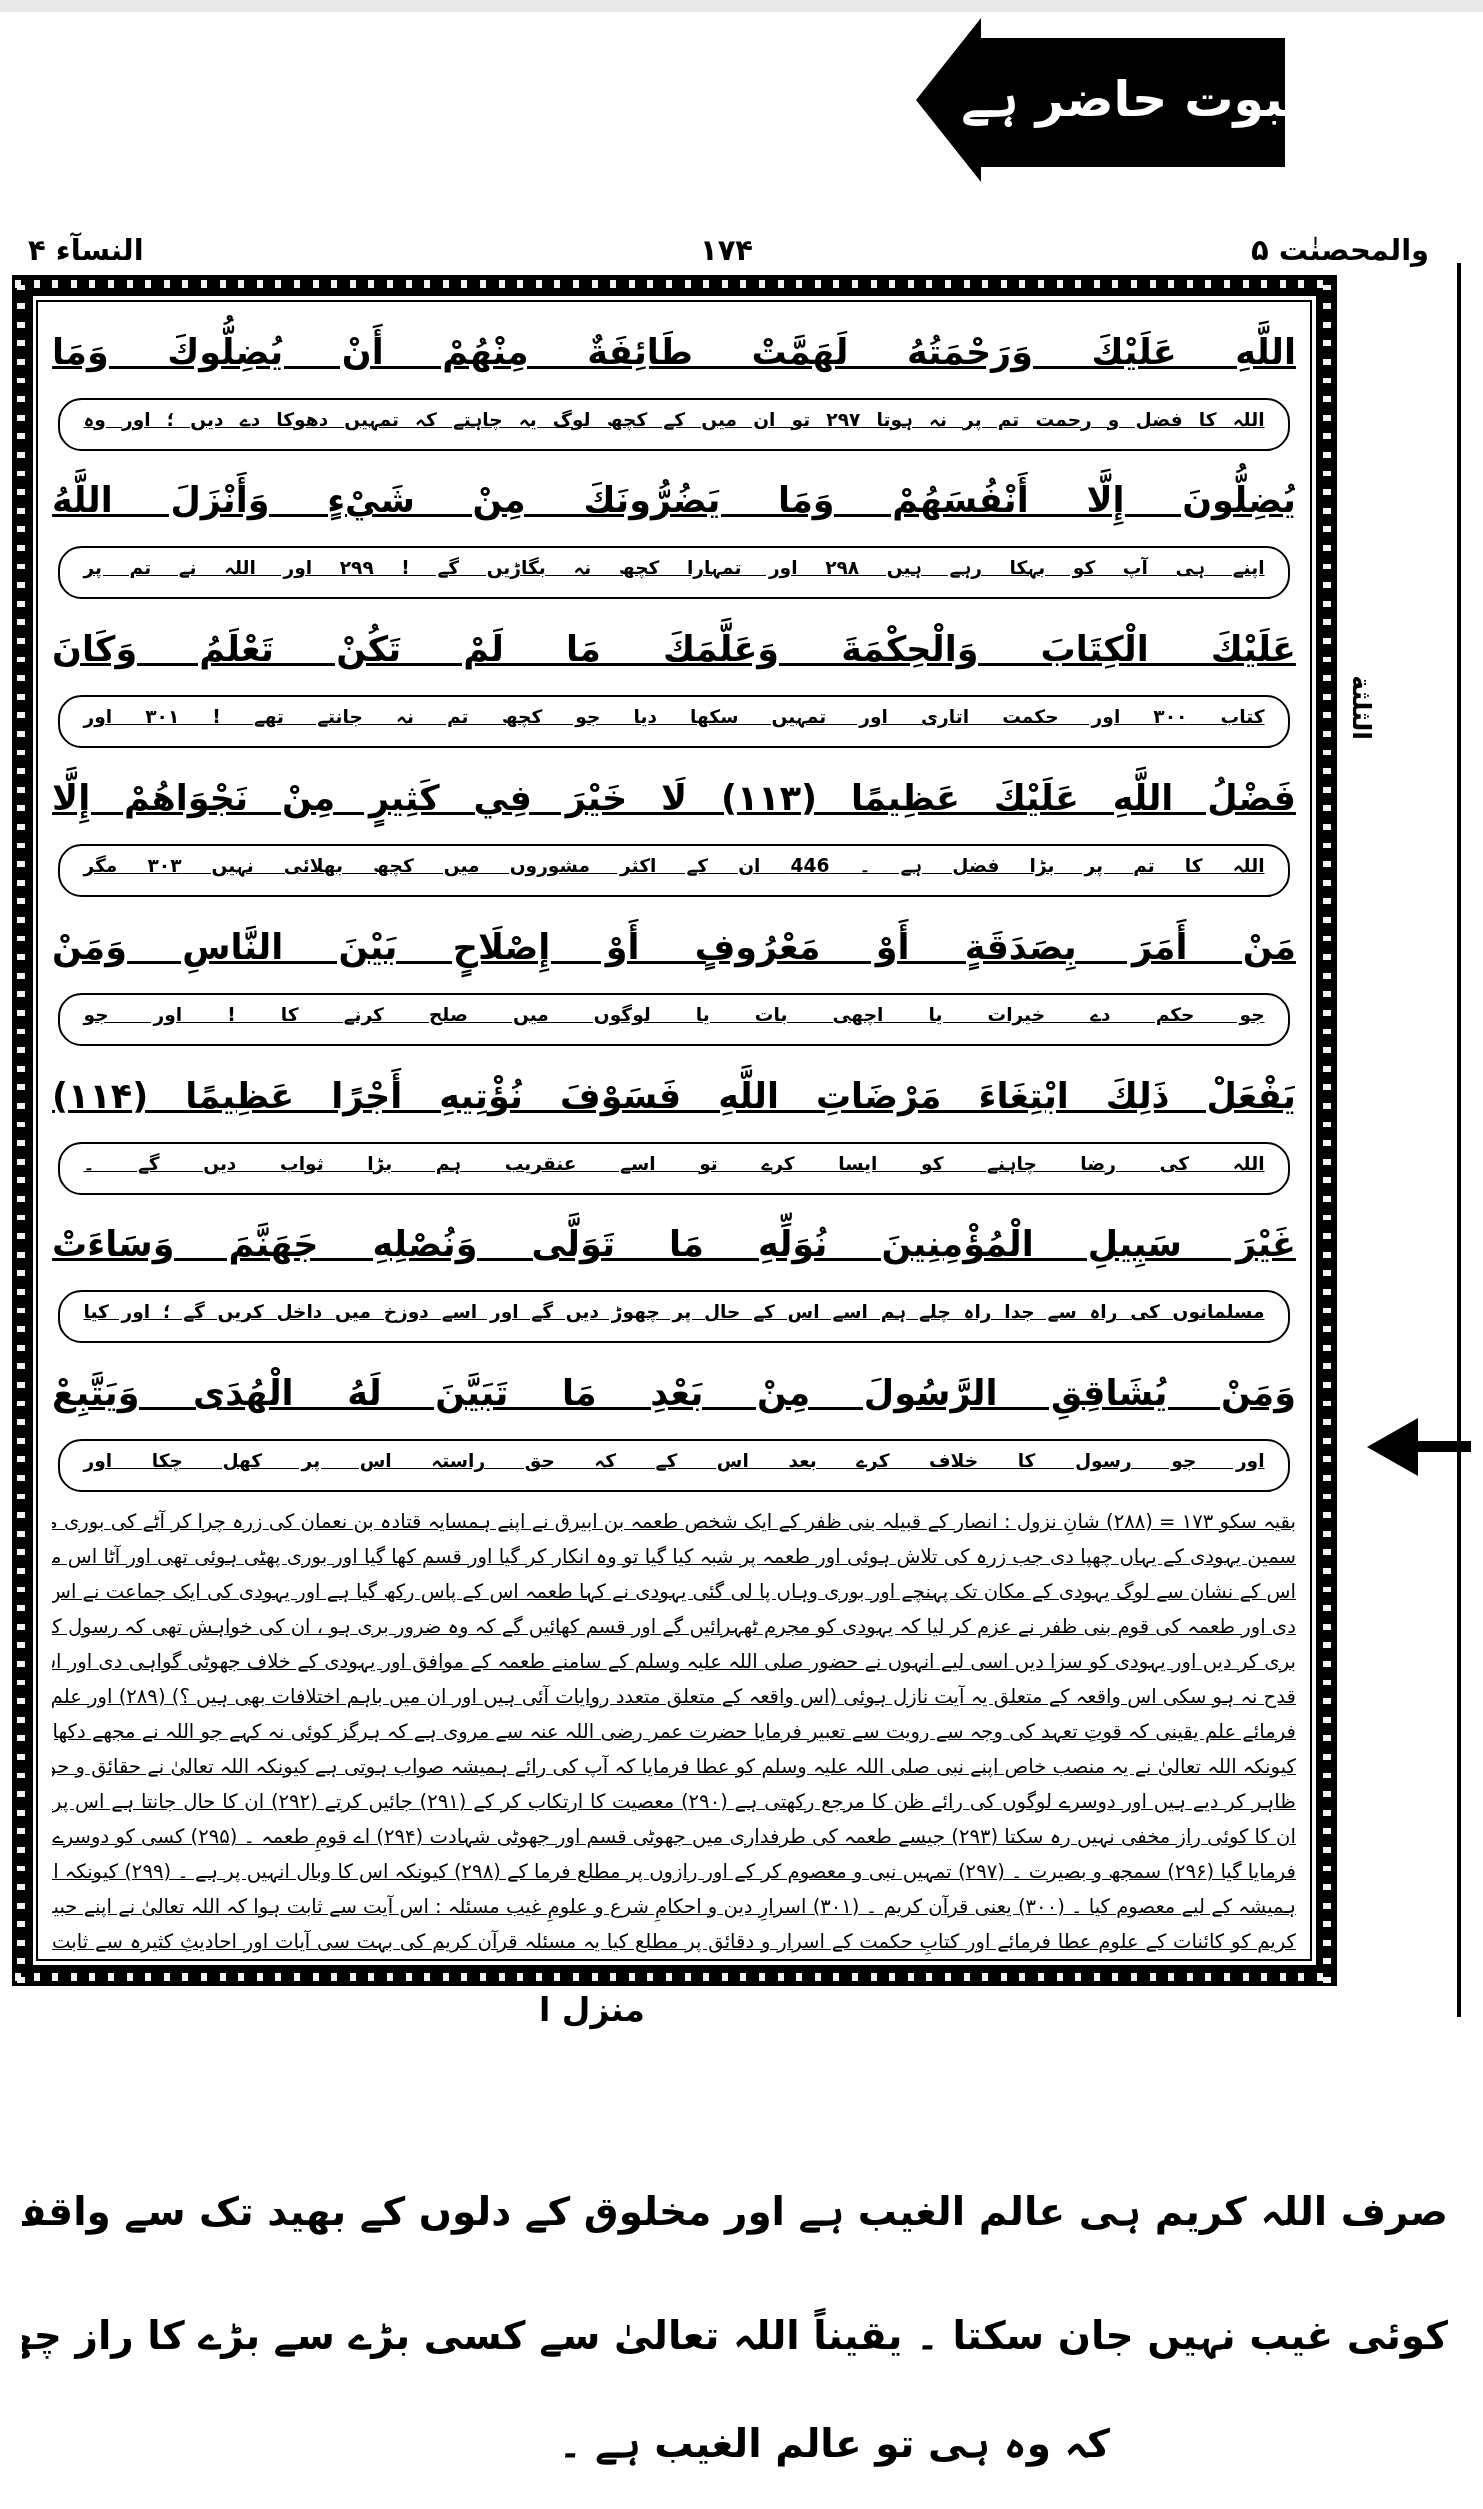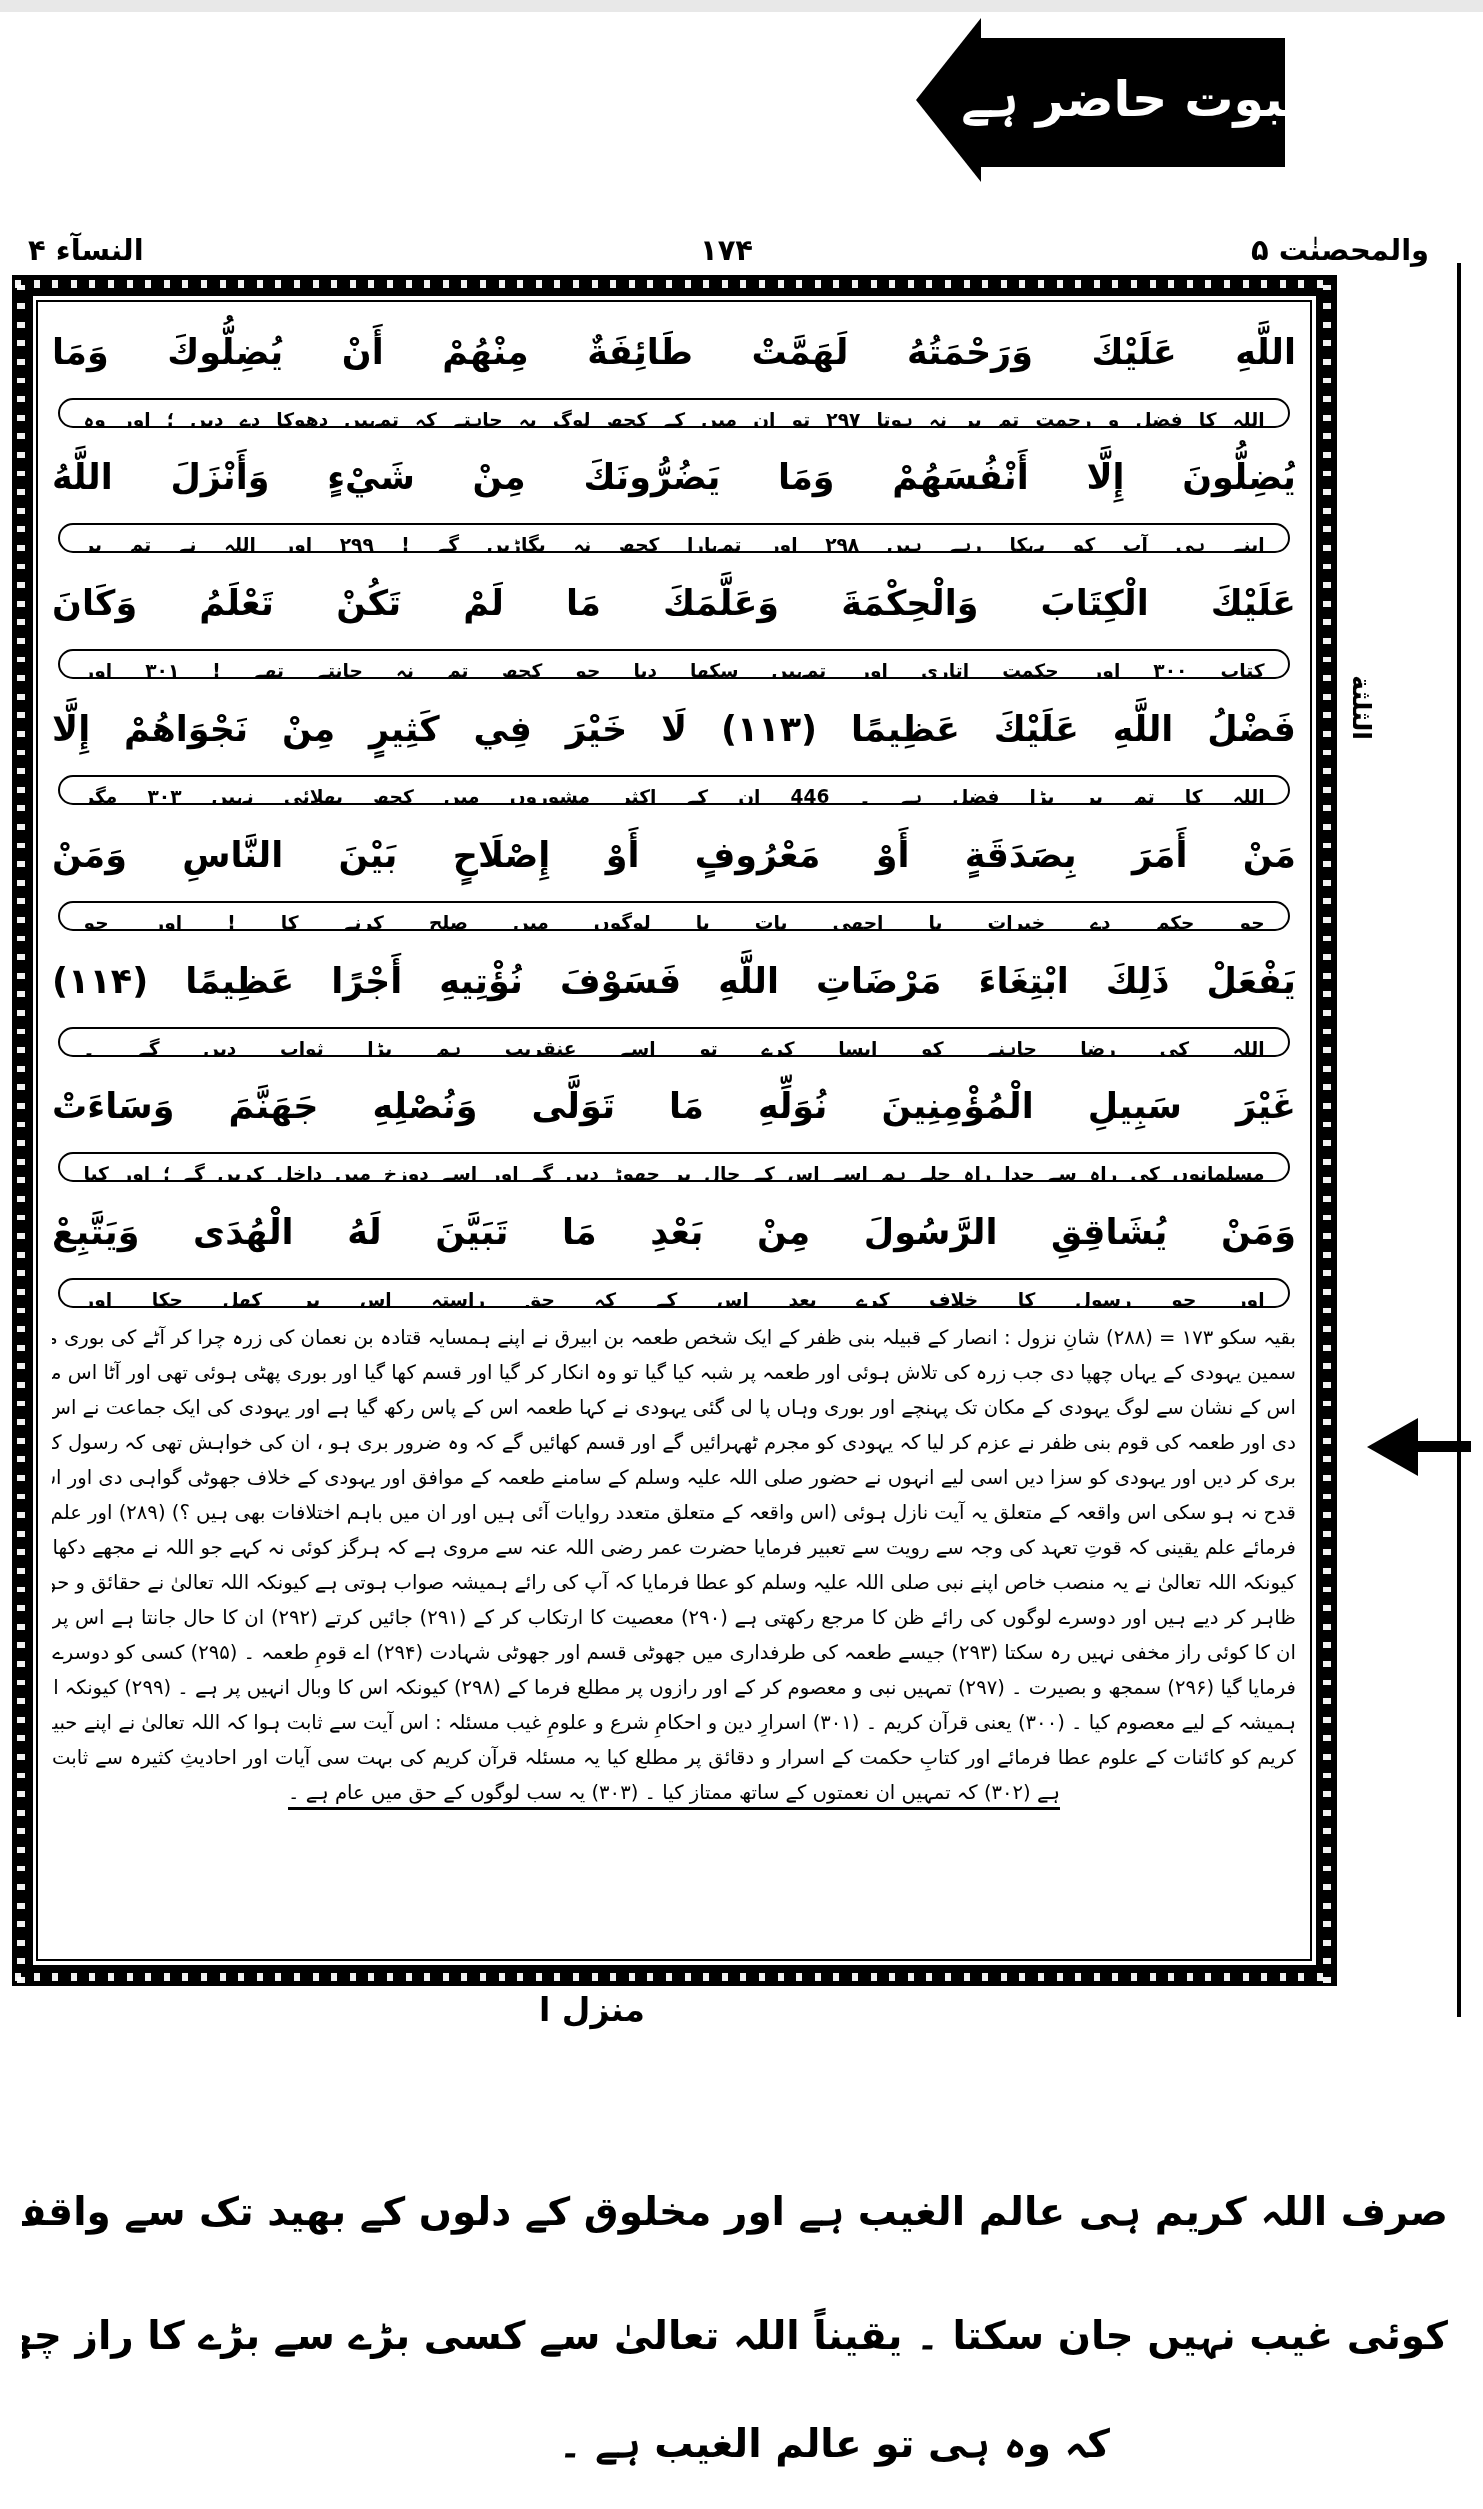--- a/index.html
+++ b/index.html
@@ -31,30 +31,30 @@
   }
   .orn{position:absolute; pointer-events:none;}
   .orn-h{height:7.8px; left:-17.6px; right:-17.6px;
     background:repeating-linear-gradient(90deg,#fff 0 5.9px,transparent 5.9px 18.6px); opacity:.95;}
   .orn-top{top:-15.7px;} .orn-bottom{bottom:-15.7px;}
   .orn-v{width:7.8px; top:-17.6px; bottom:-17.6px;
     background:repeating-linear-gradient(0deg,#fff 0 5.9px,transparent 5.9px 18.6px); opacity:.95;}
   .orn-left{left:-15.7px;} .orn-right{right:-15.7px;}
   .inner{
     position:absolute; inset:3.9px; border:2.9px solid #000; box-sizing:border-box;
-    padding:7.8px 13.7px 5.9px; overflow:hidden;
+    padding:7.8px 13.7px 5.9px; overflow:hidden;text-decoration:underline;
   }
   .inner-col{display:flex; flex-direction:column; height:100%;}
   
   .arabic-line{
     direction:rtl; font-size:35px; font-weight:700; line-height:84px; height:86px;
     text-align:justify; text-align-last:justify; overflow:hidden; white-space:nowrap;
   }
   .pill{
-    direction:rtl; height:30px; box-sizing:border-box; border:2.9px solid #000;
+    direction:rtl; height:53px; box-sizing:border-box; border:2.9px solid #000;
     border-radius:23.5px; margin:2px 5.9px 7.8px; padding:0 23.5px;
     font-size:18.6px; font-weight:600; line-height:39px;
     text-align:justify; text-align-last:justify; overflow:hidden; white-space:nowrap;
   }
   
   .commentary{margin-top:3.9px;}
   .commentary-line{
     direction:rtl; font-size:19.6px; line-height:35px; font-weight:500;
     text-align:justify; text-align-last:justify; overflow:hidden; white-space:nowrap;
   }

